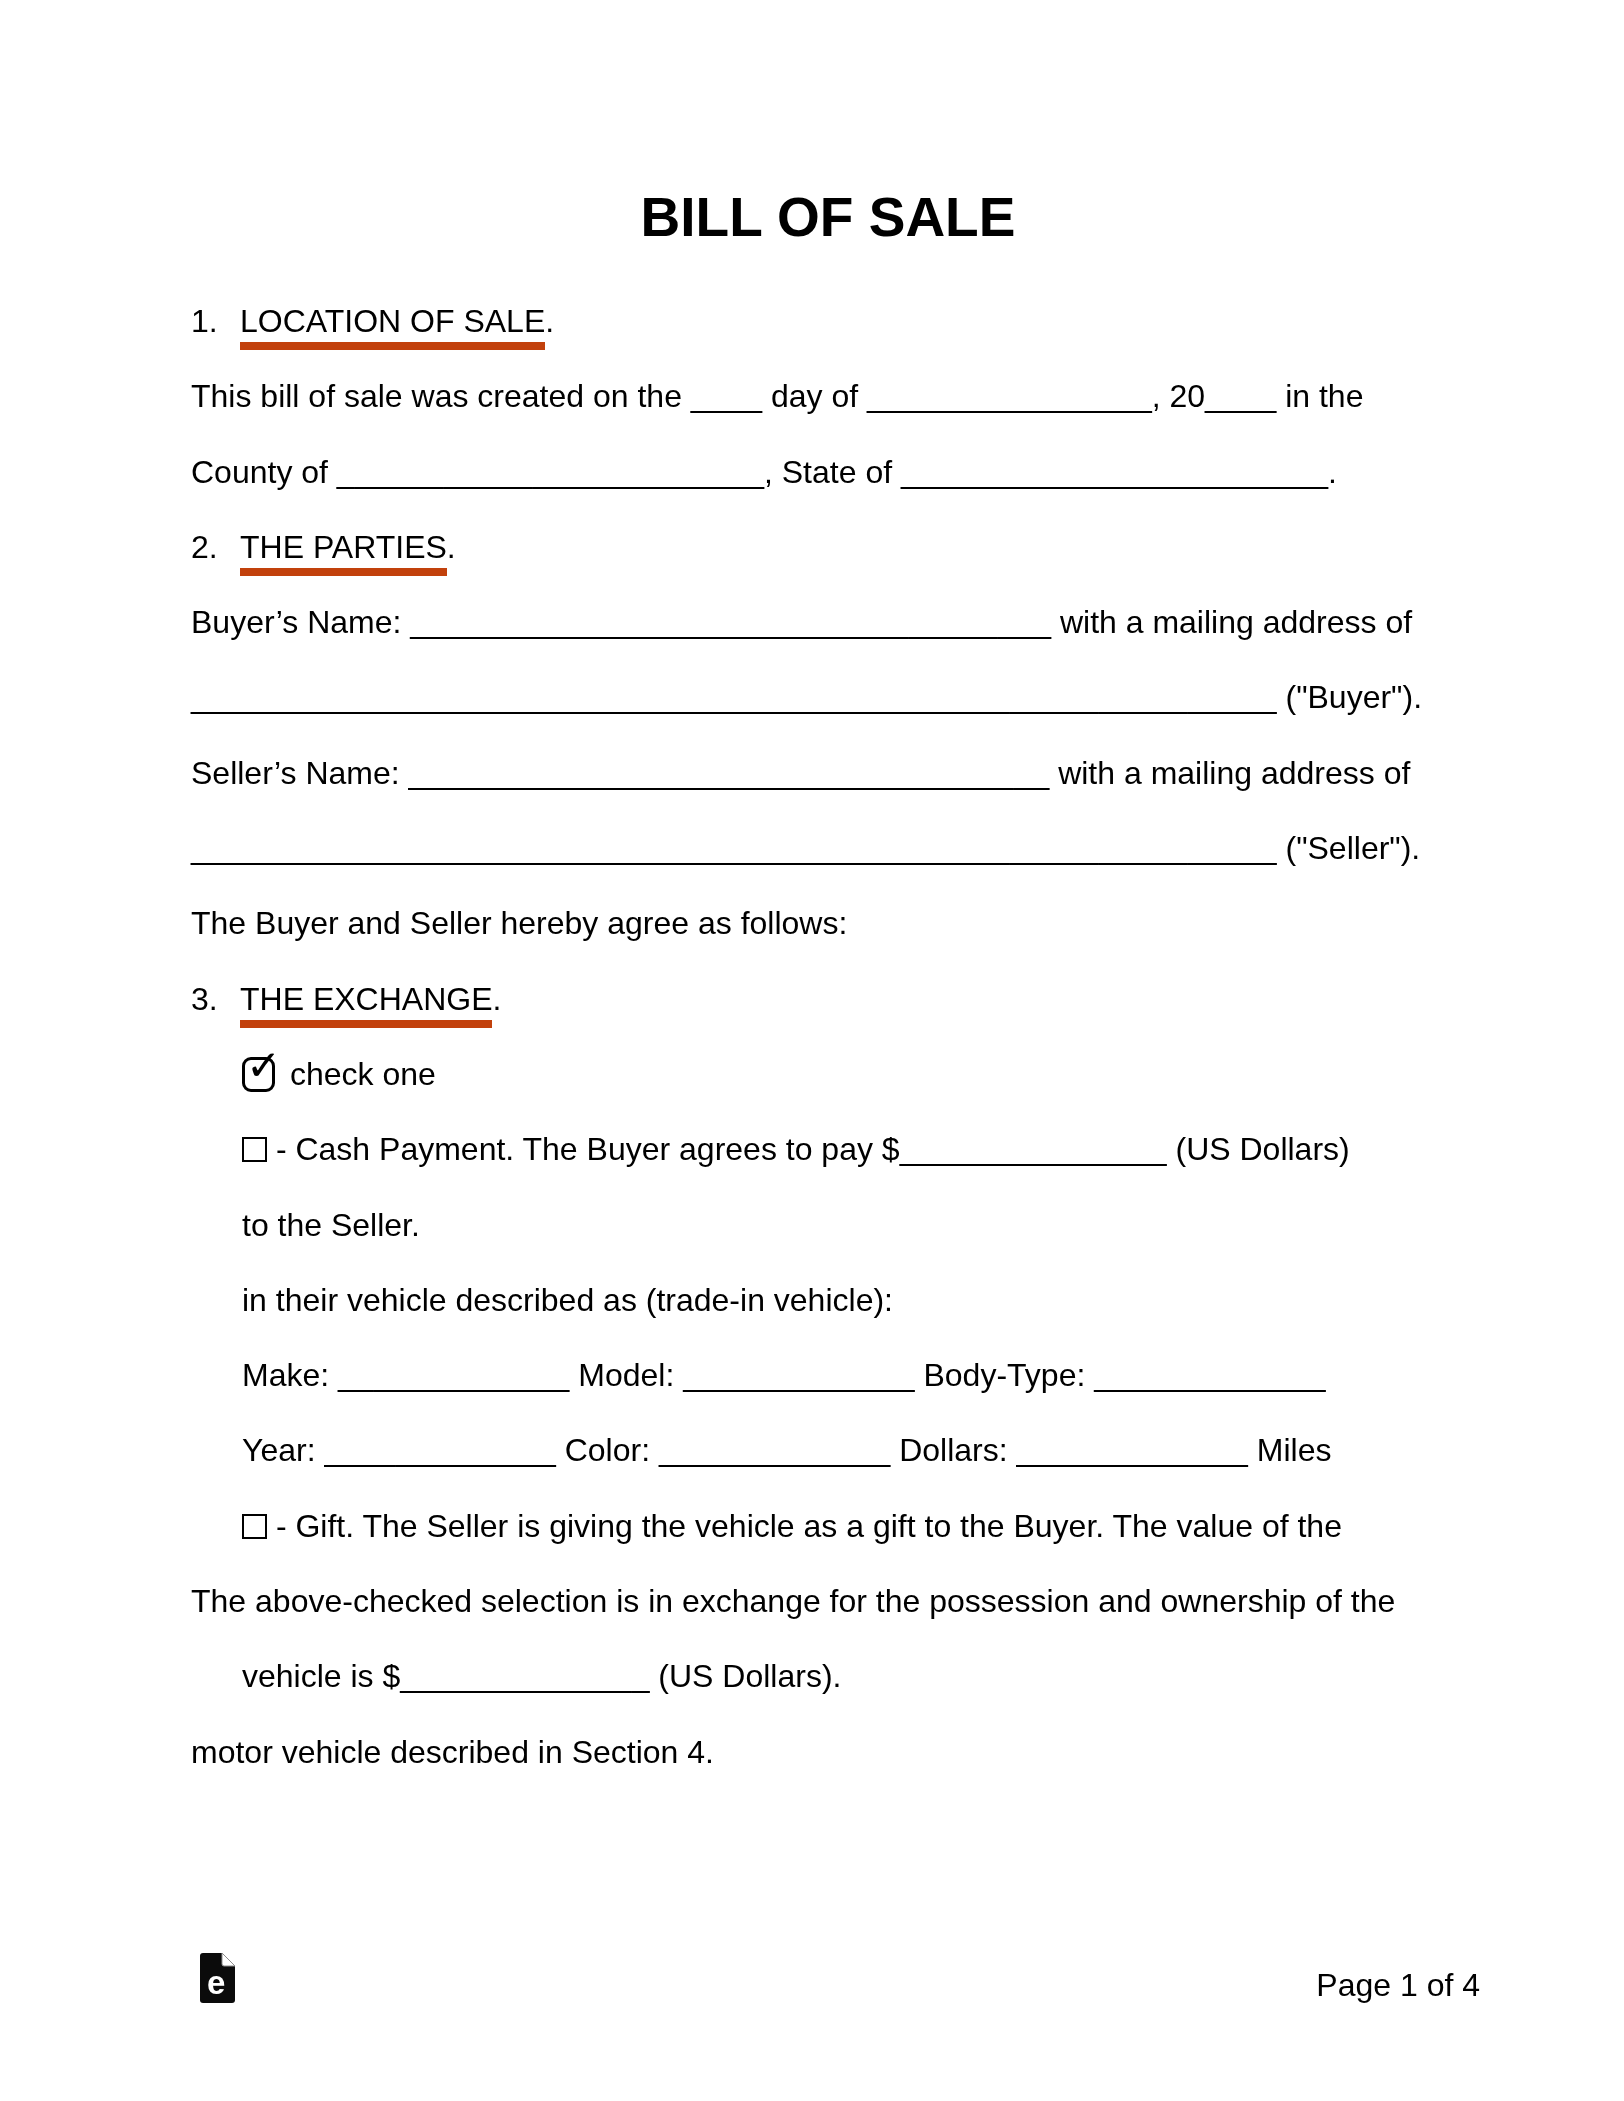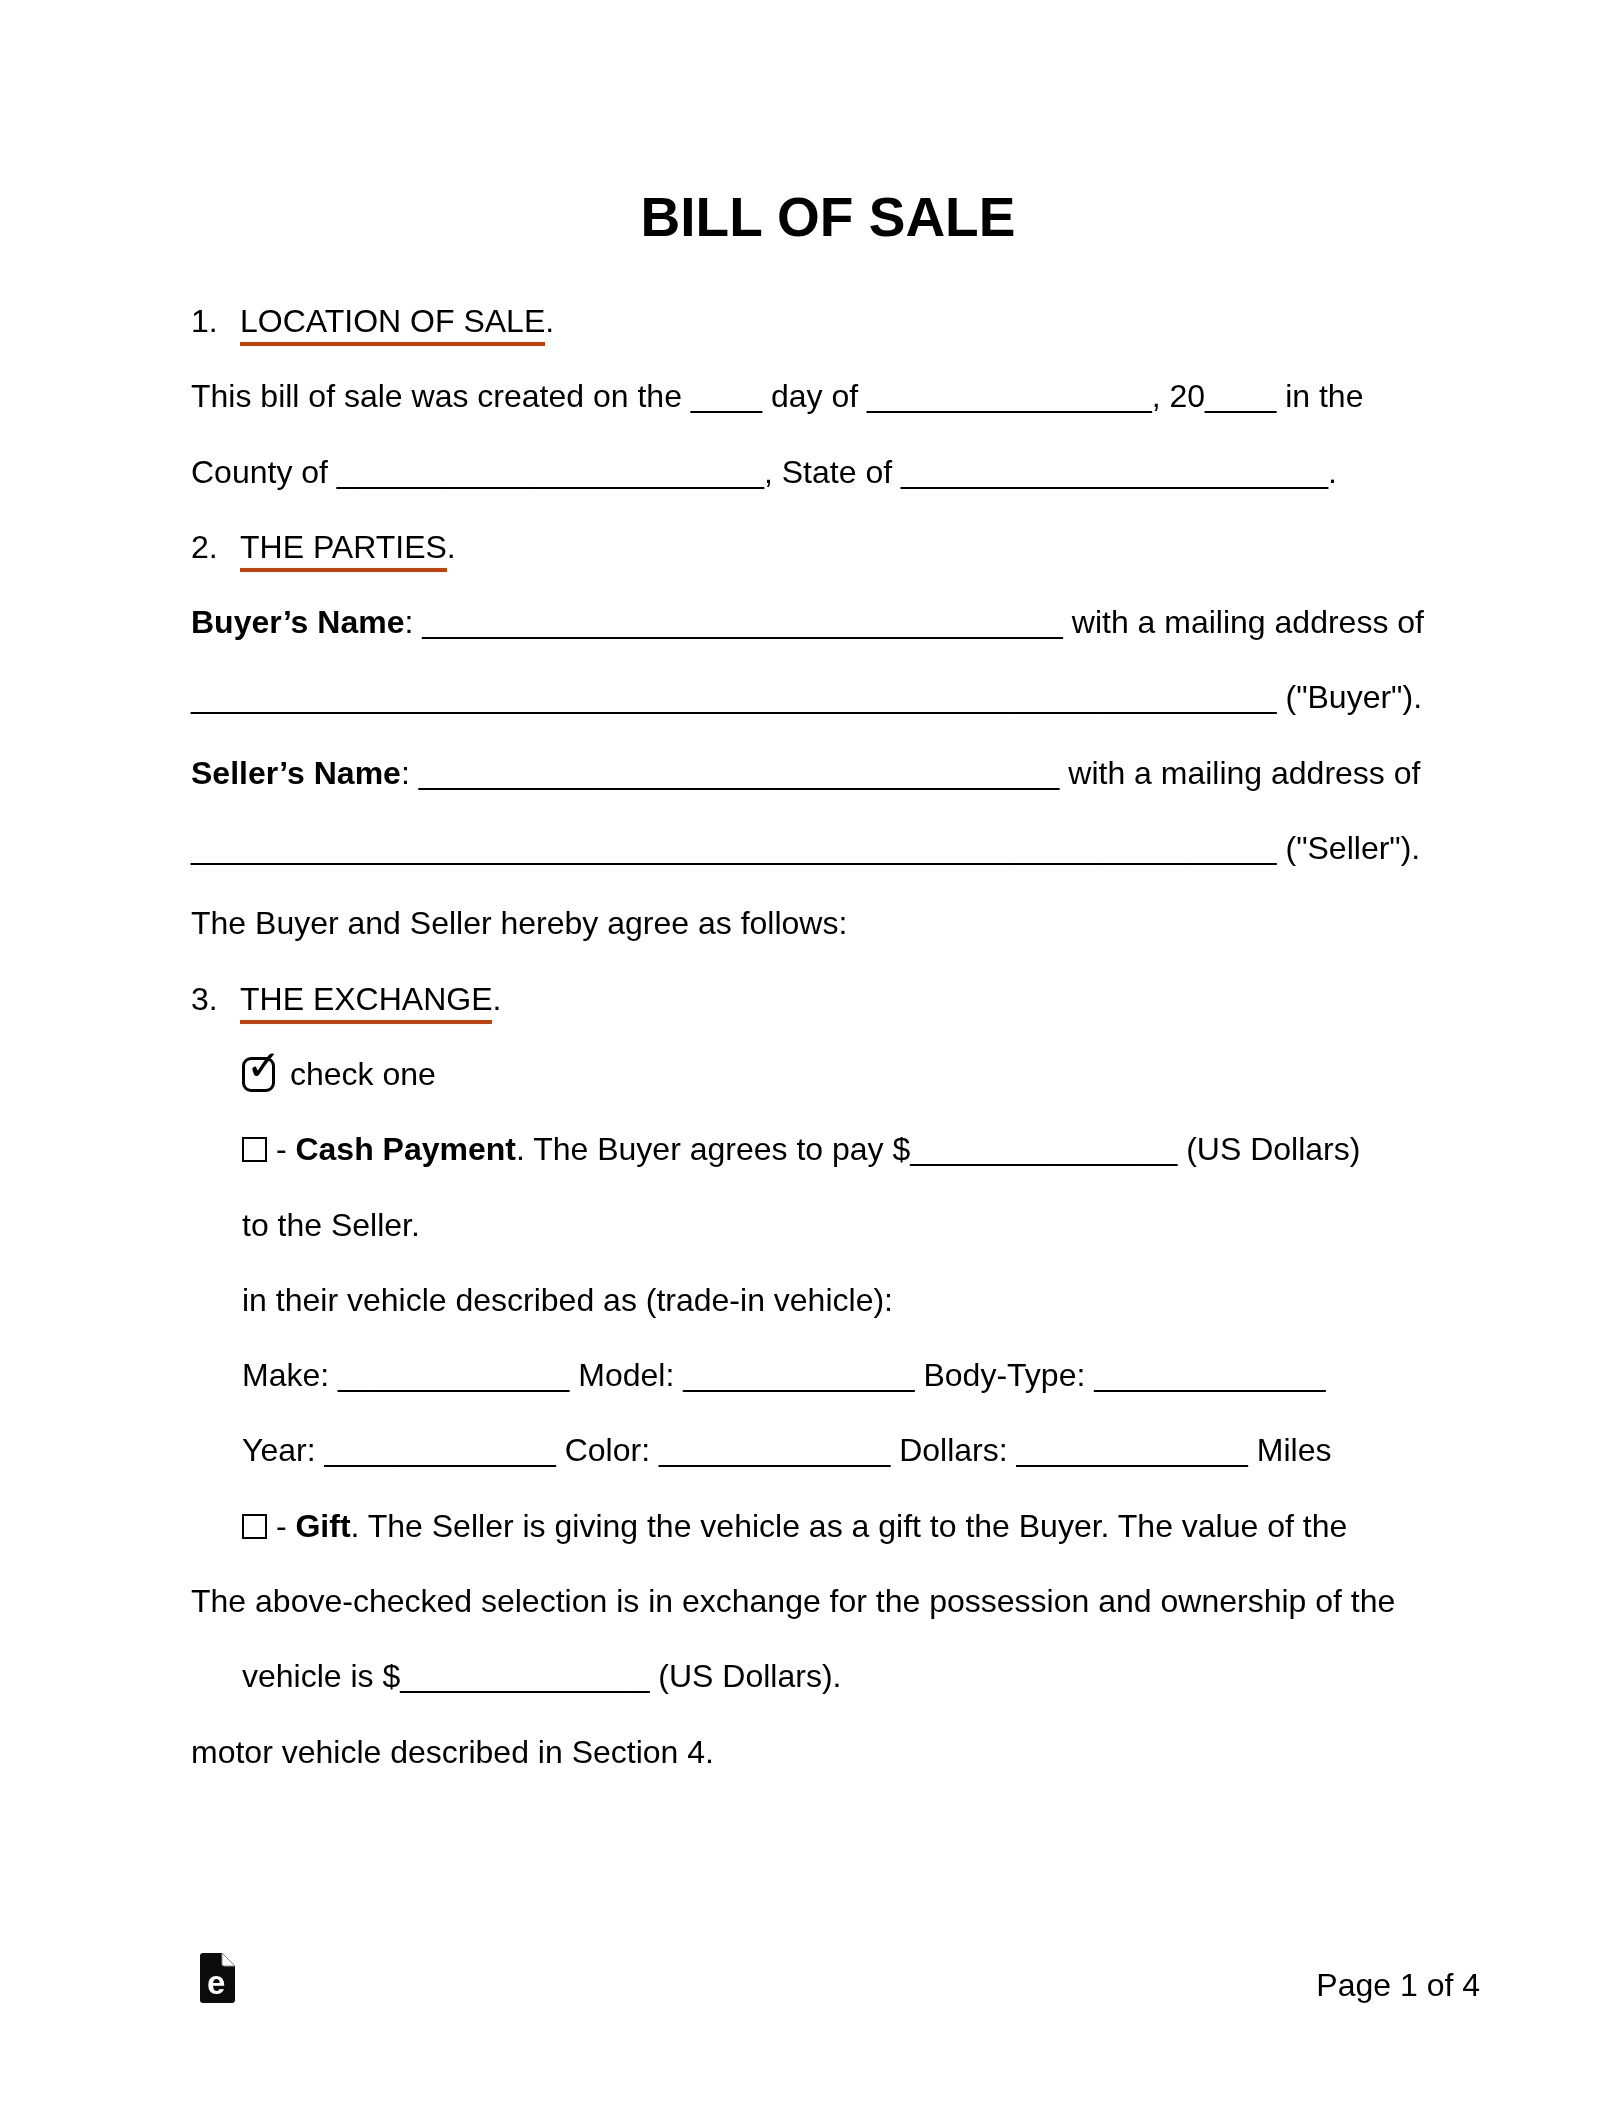--- a/index.html
+++ b/index.html
@@ -31,24 +31,24 @@
   .line{
     height:75.3px;
     line-height:75.3px;
     white-space:pre;
   }
   .ind{padding-left:51px;}
   .num{display:inline-block;width:49px;}
   .hd{
     display:inline-block;
     line-height:40px;
-    border-bottom:4px solid #c2410c;
+    border-bottom:8px solid #c2410c;
     padding-bottom:1px;
   }
-  .b{font-weight:bold;}
+  .b{font-weight:normal;}
   
   .cbx{
     display:inline-block;
     width:25px;height:25px;
     border:2px solid #000;
     box-sizing:border-box;
     vertical-align:-2px;
     background:#fff;
   }
   

